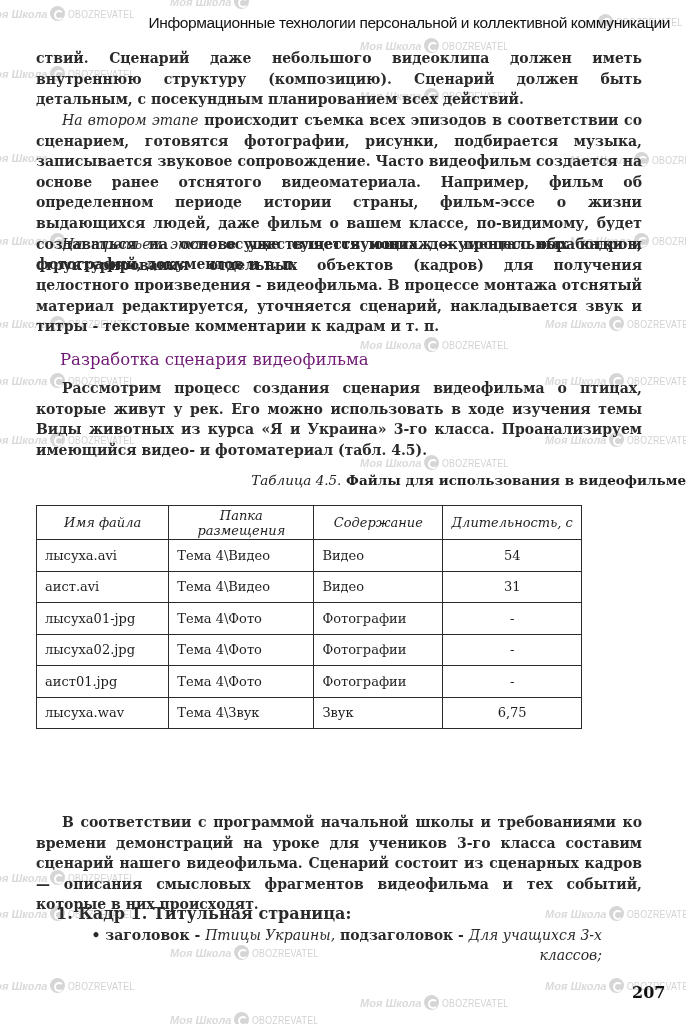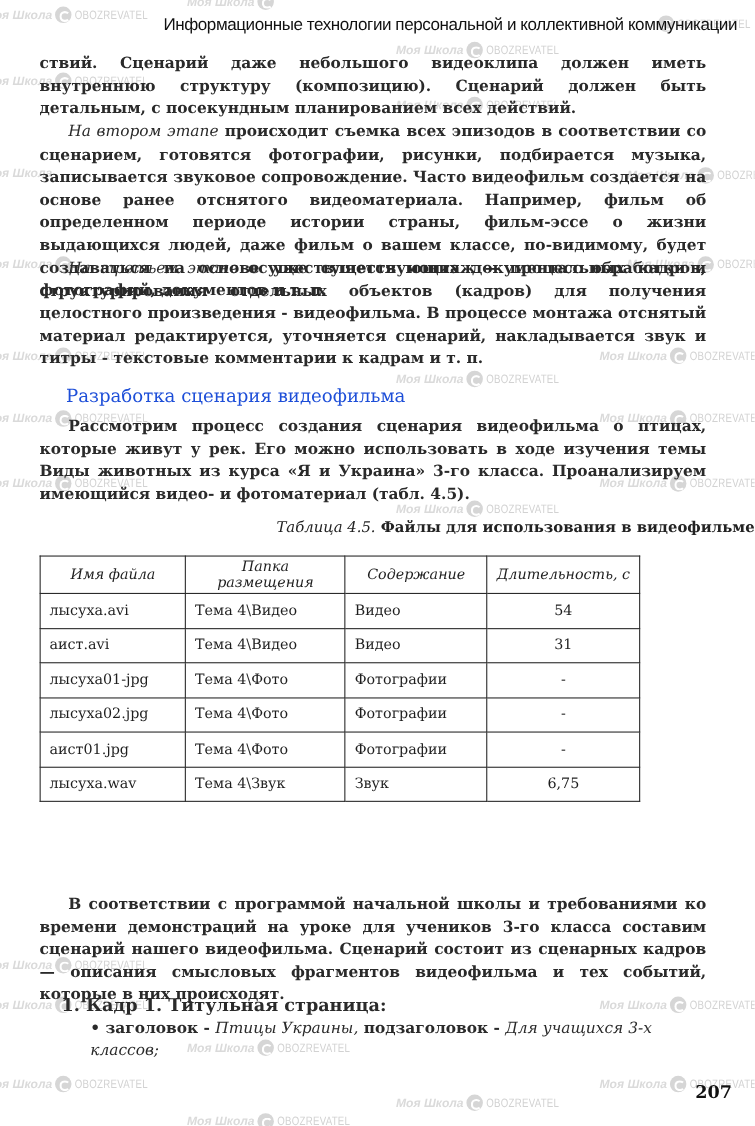--- a/index.html
+++ b/index.html
@@ -14,33 +14,33 @@
 
   .running-header { position:absolute; top:14px; right:16px; font-family:"Liberation Sans",sans-serif;
         font-size:15.5px; letter-spacing:-0.4px; color:#111; }
 
   .txt { position:absolute; left:36px; width:606px; font-size:14px; line-height:20.6px;
          text-align:justify; font-weight:bold; color:#2a2a2a; }
   .txt p { margin:0; }
   .ind { text-indent:26px; }
   .it { font-style:italic; font-weight:normal; }
 
-  .h2 { position:absolute; left:60px; top:350px; font-size:16.5px; color:#1d4ed8; }
+  .h2 { position:absolute; left:60px; top:350px; font-size:16.5px; color:#701a75; }
 
   .caption { position:absolute; top:472px; left:0; width:686px; text-align:right; font-size:13.5px; font-weight:bold; color:#222; }
   .caption .it { font-style:italic; font-weight:normal; }
 
   table.tbl { position:absolute; left:36px; top:505px; width:546px; border-collapse:collapse; font-size:13px; color:#1e1e1e; }
   table.tbl td, table.tbl th { border:1.3px solid #2b2b2b; height:30.5px; padding:0 8px; }
   table.tbl th { font-style:italic; font-weight:normal; height:33px; text-align:center; }
   table.tbl td.c4 { text-align:center; }
   table.tbl .sans { font-family:"Liberation Sans",sans-serif; color:#555; font-size:12.5px; }
 
   .list1 { position:absolute; left:56px; top:904px; font-size:16px; font-weight:bold; color:#2a2a2a; }
-  .list2 { position:absolute; left:82px; top:925px; width:520px; font-size:14px; font-weight:bold; color:#2a2a2a; line-height:20px; }
+  .list2 { position:absolute; left:82px; top:925px; width:520px; font-size:14px; font-weight:bold; color:#2a2a2a; line-height:20px;text-align:right; }
   .pgnum { position:absolute; left:632px; top:983px; font-size:16px; font-weight:bold; color:#111; }
 </style>
 </head>
 <body>
 
 <div>
   <div class="wm" style="left:-14px;top:6px">
       <span class="ms">Моя Школа</span>
       <span class="circ"></span>
       <span class="ob">OBOZREVATEL</span>

